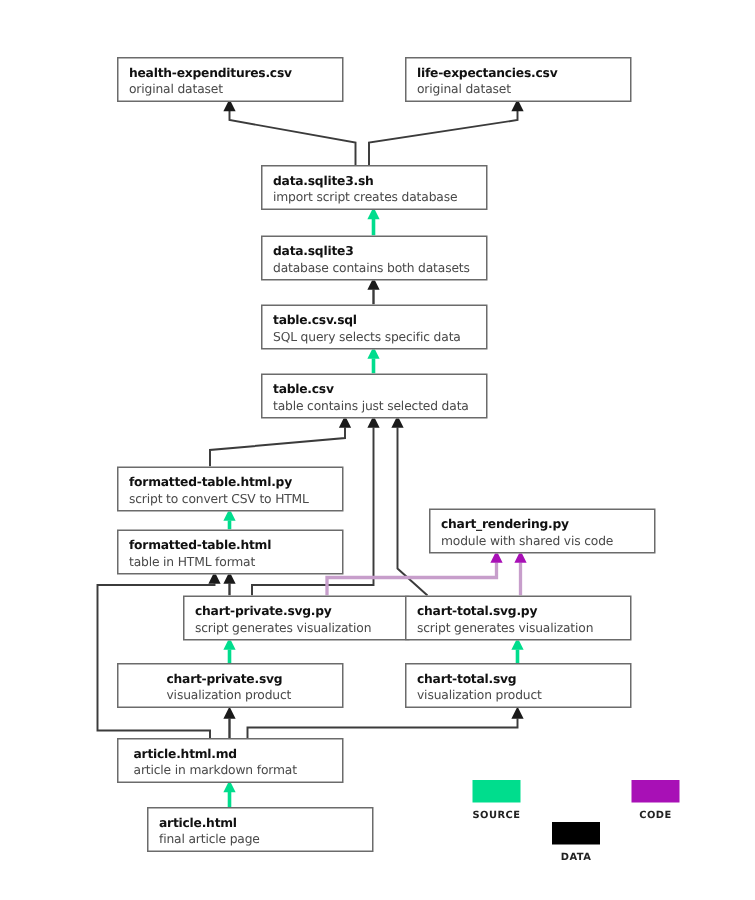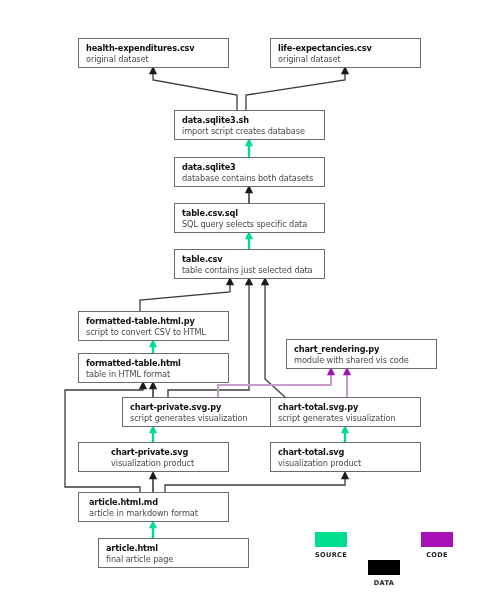--- a/index.html
+++ b/index.html
@@ -233,21 +233,21 @@
   <div class="node" id="n-article-md" style="left:78px;  top:492px; width:151px; height:30px;padding-left:10px;">
     <div class="title">article.html.md</div>
     <div class="desc">article in markdown format</div>
   </div>
 
   <div class="node" id="n-article-html" style="left:78px;  top:538px; width:151px; height:30px;margin-left:20px;">
     <div class="title">article.html</div>
     <div class="desc">final article page</div>
   </div>
 
-  <div class="legend" style="left:315px; top:532px; width:140px; height:36px;">
+  <div class="legend" style="left:315px; top:520px; width:140px; height:36px;">
 
     <div class="legend-item" style="left:0px; top:0px; width:32px;">
       <div class="legend-swatch" id="sw-source" style="background: rgb(0, 221, 141);"></div>
       <div class="legend-label">SOURCE</div>
     </div>
 
     <div class="legend-item" style="left:53px; top:0px; width:32px;margin-top:28px;">
       <div class="legend-swatch" id="sw-data" style="background: rgb(0, 0, 0);"></div>
       <div class="legend-label">DATA</div>
     </div>

